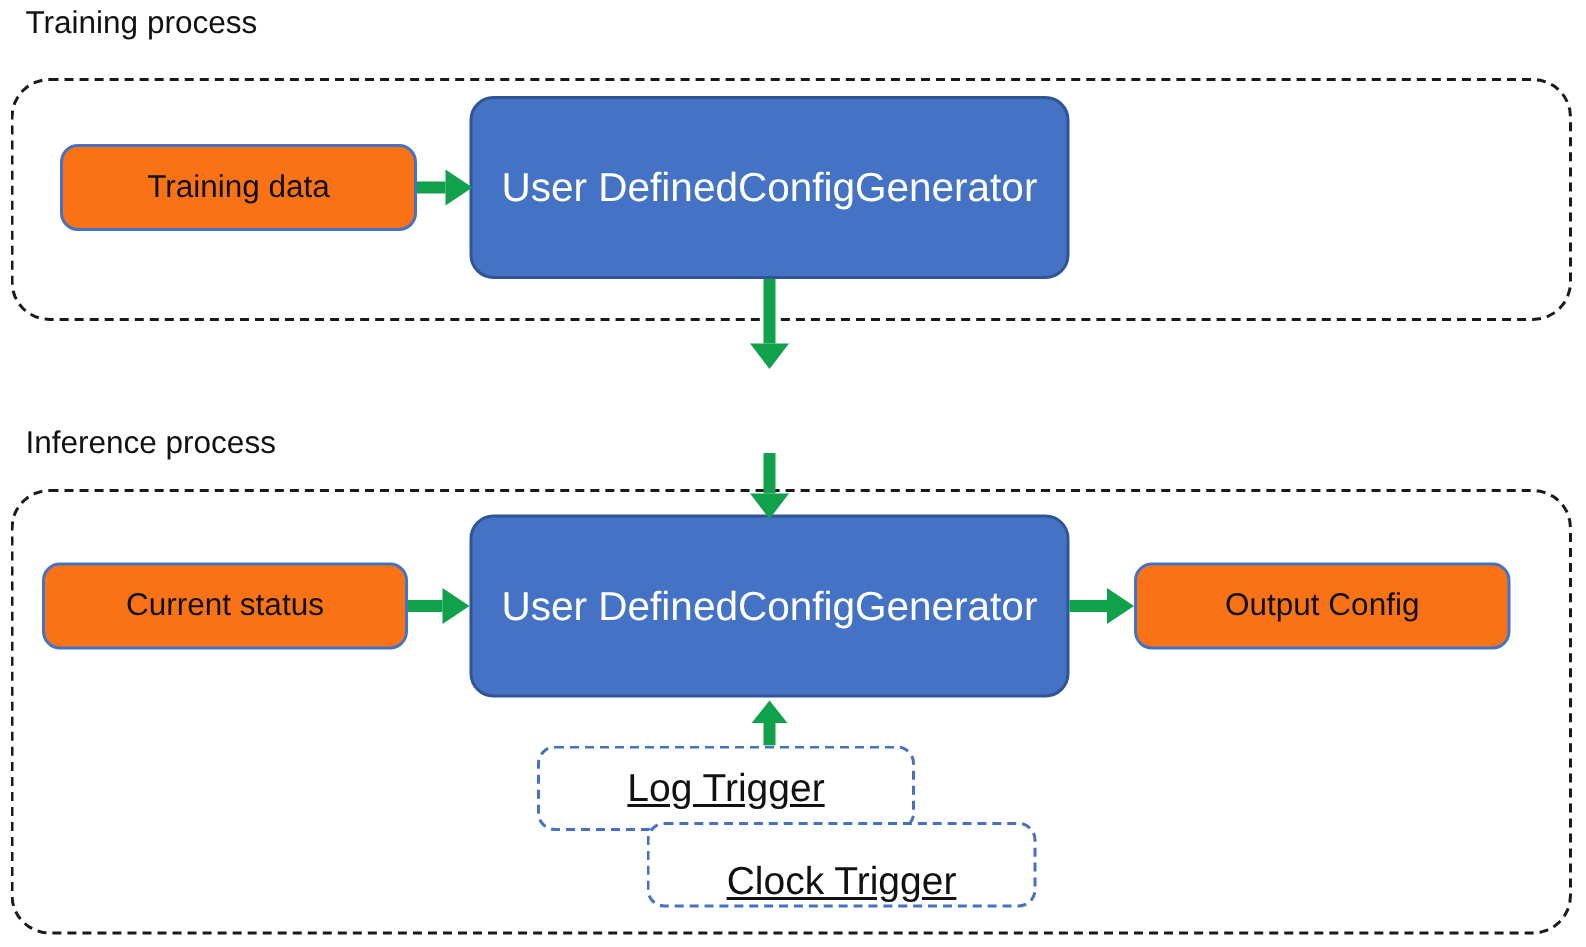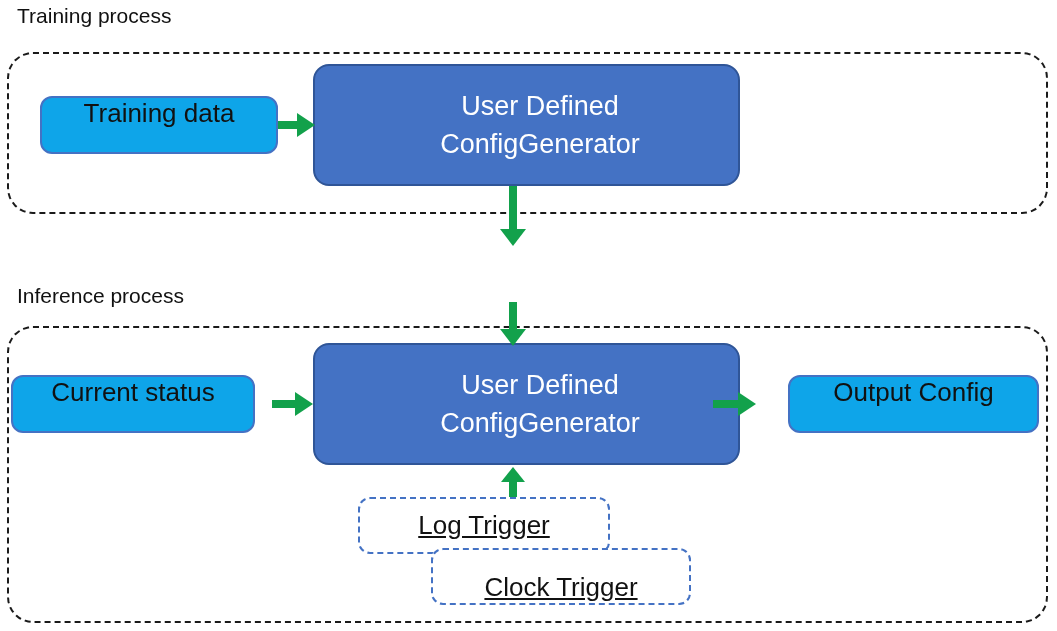--- a/index.html
+++ b/index.html
@@ -27,39 +27,38 @@
     white-space:nowrap;
   }
   .dashed-container{
     position:absolute;
     border:2.5px dashed var(--dash);
     border-radius:26px;
     background:transparent;
   }
   .white-box{
     position:absolute;
-    background:#0ea5e9;
+    background:#f97316;
     border:2px solid var(--outline);
     border-radius:12px;
-    display:flex;justify-content:center;
-    font-size:26px;
+    display:flex;align-items:center;justify-content:center;
+    font-size:21px;
     color:var(--text);
     white-space:nowrap;
   }
   .blue-box{
     position:absolute;
     background:var(--blue-fill);
     border:2px solid var(--blue-border);
     border-radius:16px;
-    display:flex;flex-direction:column;align-items:center;justify-content:center;
+    display:flex;flex-direction:row;align-items:center;justify-content:center;
     color:var(--text-light);
     font-size:27px;
     line-height:38px;
     text-align:center;
-    padding-left:27px;
   }
   .trigger-box{
     position:absolute;
     background:#ffffff;
     border:2px dashed var(--outline);
     border-radius:12px;
     display:flex;align-items:center;justify-content:center;
     font-size:26px;
     color:var(--text);
     white-space:nowrap;
@@ -107,40 +106,40 @@
 
   <div class="arrow-v z2" style="left:500px;top:302px;height:44px;">
     <div class="shaft"></div>
     <div class="head-down"></div>
   </div>
 
   <div class="section-label" style="left:17px;top:284px;">Inference process</div>
 
   <div class="dashed-container" style="left:7px;top:326px;width:1037px;height:293px;"></div>
 
-  <div class="white-box" style="left:11px;top:375px;width:240px;height:54px;">
+  <div class="white-box" style="left:28px;top:375px;width:240px;height:54px;">
     <span>Current status</span>
   </div>
 
   <div class="arrow-h z2" style="left:272px;top:392px;width:41px;">
     <div class="shaft"></div>
     <div class="head"></div>
   </div>
 
   <div class="blue-box" style="left:313px;top:343px;width:396px;height:118px;">
     <span>User Defined</span>
     <span>ConfigGenerator</span>
   </div>
 
   <div class="arrow-h z2" style="left:713px;top:392px;width:43px;">
     <div class="shaft"></div>
     <div class="head"></div>
   </div>
 
-  <div class="white-box" style="left:756px;top:375px;width:247px;height:54px;margin-left:32px;">
+  <div class="white-box" style="left:756px;top:375px;width:247px;height:54px;">
     <span>Output Config</span>
   </div>
 
   <div class="arrow-v z2" style="left:500px;top:467px;height:30px;">
     <div class="head-up"></div>
     <div class="shaft"></div>
   </div>
 
   <div class="trigger-box z2" style="left:358px;top:497px;width:248px;height:53px;">
     <span>Log Trigger</span>

